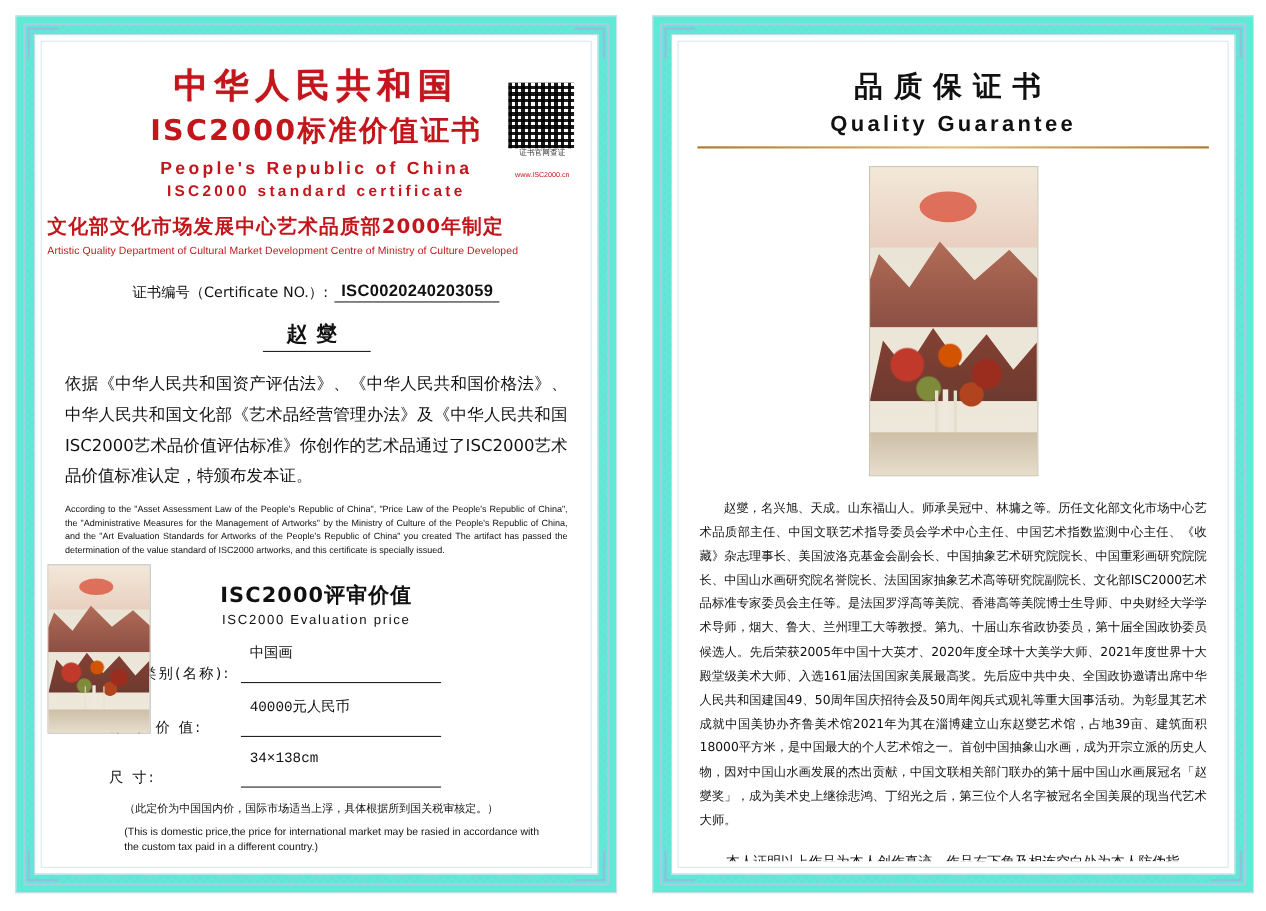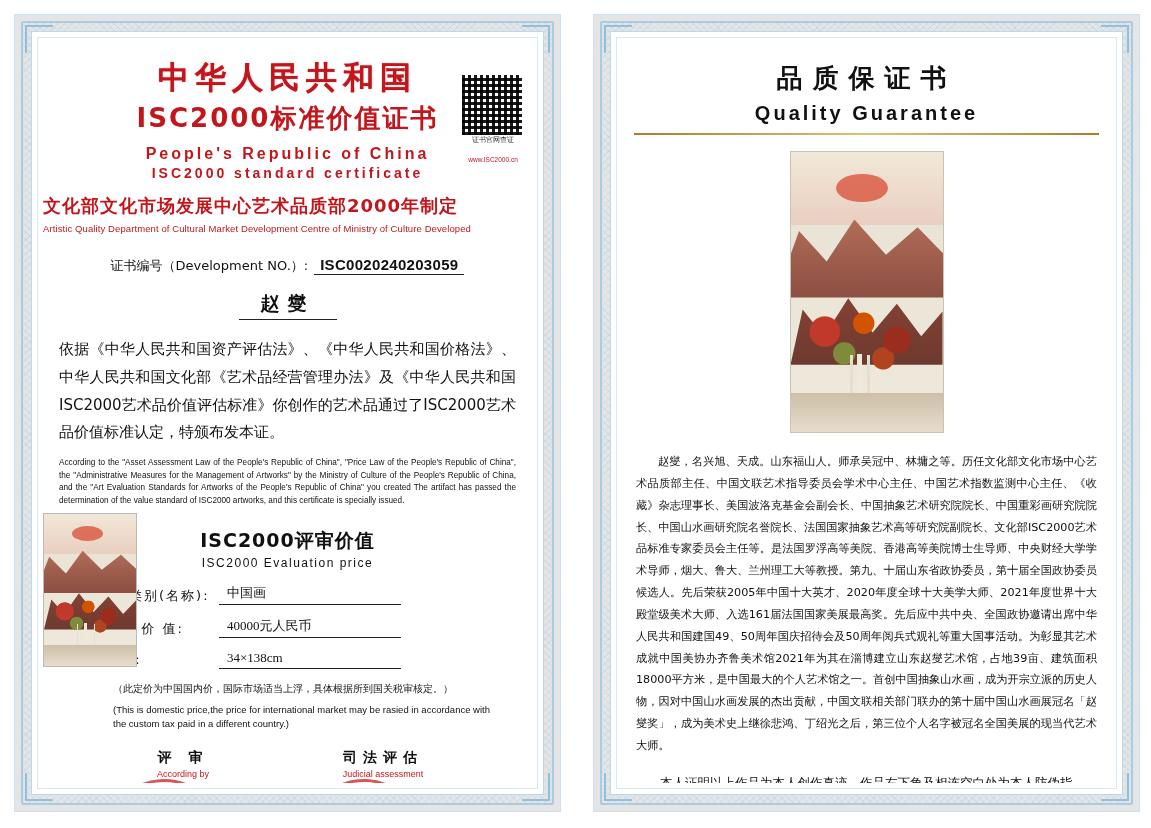--- a/index.html
+++ b/index.html
@@ -10,21 +10,21 @@
     overflow:hidden;
   }
   .page{
     position:absolute;top:0;left:0;width:1151px;height:828px;
     display:flex;
   }
   .cert{
     position:relative;
     margin:14px 0 0 14px;
     width:545px;height:796px;
-    background:#e5e5e5;
+    background:#5eead4;
     border:1px solid #cfe0ee;
   }
   .cert.right{margin-left:32px;}
   
   .frame-outer{
     position:absolute;inset:6px;
     border:2px solid #a9cbe3;
     border-radius:2px;
     background:
       repeating-linear-gradient(45deg, rgba(140,190,220,.20) 0 1px, rgba(255,255,255,0) 1px 5px),
@@ -138,22 +138,22 @@
   }
   .sec-title-en{
     text-align:center;font-size:12px;color:#111;letter-spacing:1.5px;margin-top:2px;
   }
   .fields{margin:14px 0 0 56px;}
   .field{display:flex;align-items:flex-end;margin-bottom:12px;font-size:13px;}
   .field-label{
     font-family:"DejaVu Sans", sans-serif;color:#111;letter-spacing:2px;width:120px;
   }
   .field-val{
-    font-family:Liberation Serif, serif;color:#111;font-size:13px;
-    border-bottom:1px solid #222;min-width:170px;padding:0 4px 2px 8px;
+    font-family:Liberation Mono, monospace;color:#111;font-size:13px;
+    border-bottom:1px solid #222;min-width:170px;padding:0 4px 18px 8px;
   }
   .note-cn{
     margin:4px 40px 0 70px;font-size:10px;line-height:1.6;color:#111;
     font-family:"DejaVu Sans", sans-serif;
   }
   .note-en{
     margin:6px 40px 0 70px;font-size:9.5px;line-height:1.5;color:#111;
   }
   .sign-heads{
     display:flex;margin-top:18px;padding:0 0 0 40px;
@@ -263,21 +263,21 @@
 
       <div class="title-cn">中华人民共和国</div>
       <div class="title-cn2">ISC2000标准价值证书</div>
       <div class="title-en1">People's Republic of China</div>
       <div class="title-en2">ISC2000 standard certificate</div>
 
       <div class="subtitle-cn">文化部文化市场发展中心艺术品质部2000年制定</div>
       <div class="subtitle-en">Artistic Quality Department of Cultural Market Development Centre of Ministry of Culture Developed</div>
 
       <div class="certno-row">
-        <span class="certno-label">证书编号（Development NO.）:</span>
+        <span class="certno-label">证书编号（Certificate NO.）:</span>
         <span class="certno-val">ISC0020240203059</span>
       </div>
 
       <div class="name-row">
         <span class="name-val">赵燮</span>
       </div>
 
       <div class="para-cn">依据《中华人民共和国资产评估法》、《中华人民共和国价格法》、中华人民共和国文化部《艺术品经营管理办法》及《中华人民共和国ISC2000艺术品价值评估标准》你创作的艺术品通过了ISC2000艺术品价值标准认定，特颁布发本证。</div>
       <div class="para-en">According to the "Asset Assessment Law of the People's Republic of China", "Price Law of the People's Republic of China", the "Administrative Measures for the Management of Artworks" by the Ministry of Culture of the People's Republic of China, and the "Art Evaluation Standards for Artworks of the People's Republic of China" you created The artifact has passed the determination of the value standard of ISC2000 artworks, and this certificate is specially issued.</div>
 

